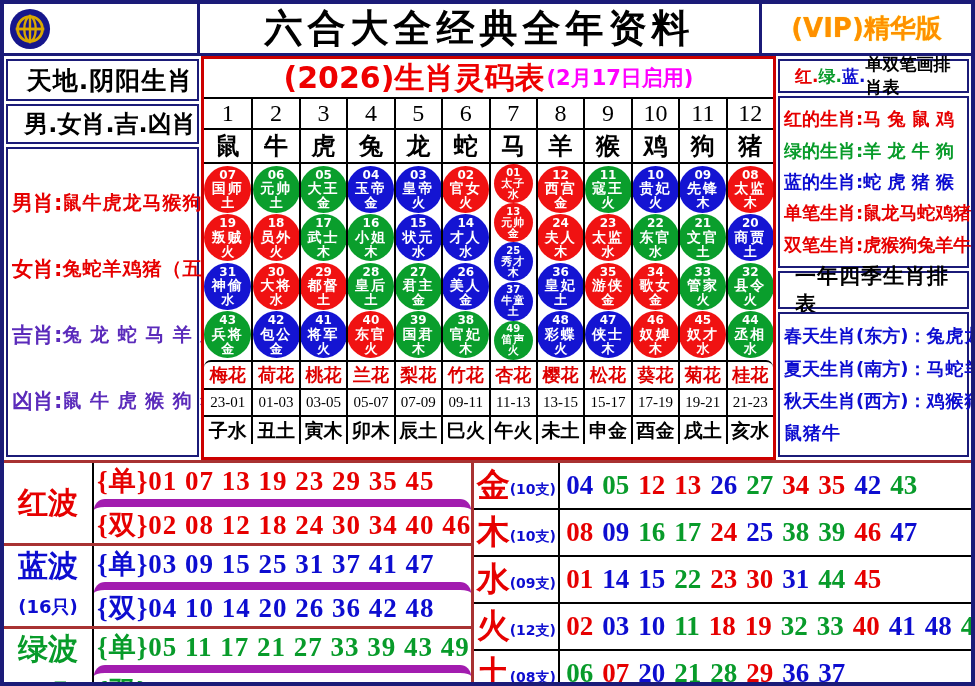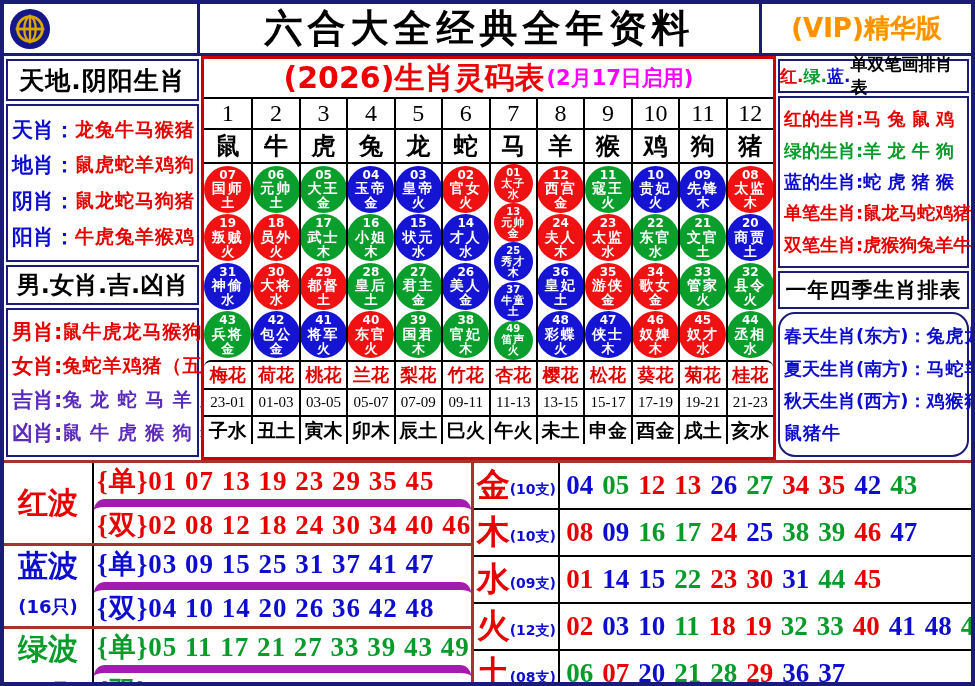--- a/index.html
+++ b/index.html
@@ -16,21 +16,21 @@
   .year { color:#1414e0; font-size:34px; font-weight:bold; font-style:italic; letter-spacing:1px; }
   .header-center { flex:1; display:flex; align-items:center; justify-content:center; }
   .main-title { color:#000; font-size:38px; font-weight:bold; letter-spacing:5px; }
   .header-right { width:212px; border-left:3px solid #1b1b78; display:flex; align-items:center; justify-content:center; }
   .vip { color:#ff9000; font-size:26px; font-weight:bold; text-shadow:0 0 1px #ffd400; }
   
   .main { display:flex; height:404px; }
   .left-col { width:197px; padding:3px 2px; display:flex; flex-direction:column; gap:3px; }
   .right-col { width:195px; padding:3px 2px; display:flex; flex-direction:column; gap:3px; }
   .sbox { border:2px solid #1b1b78; background:#fff; }
-  .sbox-title { display:flex; align-items:center; justify-content:center; font-weight:bold; color:#000; }
+  .sbox-title { display:flex; align-items:center; justify-content:center; font-weight:bold; color:#000;padding-left:15px; }
   .lt-title { height:42px; font-size:25px; letter-spacing:1px; }
   .lb-title { height:40px; font-size:24px; }
   .rt-title { height:34px; font-size:17px; letter-spacing:0px; }
   .rb-title { height:38px; font-size:21px; letter-spacing:1px; }
   .rows-box { flex:1; display:flex; flex-direction:column; justify-content:space-evenly; padding:2px 4px; }
   .srow { display:flex; align-items:center; white-space:nowrap; }
   .srow .lbl { font-weight:bold; font-size:21px; }
   .srow .val { font-weight:bold; font-size:19px; letter-spacing:1px; }
   .rt-row .lbl, .rt-row .val { font-size:18px; letter-spacing:0; }
   .rb-row .lbl, .rb-row .val { font-size:18px; }
@@ -104,38 +104,20 @@
     </div>
     <div class="header-right">
       <span class="vip">(VIP)精华版</span>
     </div>
   </div>
 
   <div class="main">
 
     <div class="left-col">
       <div class="sbox sbox-title lt-title">天地.阴阳生肖</div>
-      <div class="sbox rows-box" id="left-top-rows" style="flex:1.55;">
-          <div class="srow ">
-            <span class="lbl c-blue">天肖：</span>
-            <span class="val c-red">龙兔牛马猴猪</span>
-          </div>
-          <div class="srow ">
-            <span class="lbl c-blue">地肖：</span>
-            <span class="val c-red">鼠虎蛇羊鸡狗</span>
-          </div>
-          <div class="srow ">
-            <span class="lbl c-blue">阴肖：</span>
-            <span class="val c-red">鼠龙蛇马狗猪</span>
-          </div>
-          <div class="srow ">
-            <span class="lbl c-blue">阳肖：</span>
-            <span class="val c-red">牛虎兔羊猴鸡</span>
-          </div>
-        </div>
       <div class="sbox sbox-title lb-title">男.女肖.吉.凶肖</div>
       <div class="sbox rows-box" id="left-bottom-rows" style="flex:1.45;">
           <div class="srow ">
             <span class="lbl c-red">男肖:</span>
             <span class="val c-red">鼠牛虎龙马猴狗</span>
           </div>
           <div class="srow ">
             <span class="lbl c-red">女肖:</span>
             <span class="val c-red">兔蛇羊鸡猪（五宫</span>
           </div>
@@ -521,21 +503,21 @@
           <div class="srow rt-row">
             <span class="lbl c-red">单笔生肖:</span>
             <span class="val c-red">鼠龙马蛇鸡猪</span>
           </div>
           <div class="srow rt-row">
             <span class="lbl c-red">双笔生肖:</span>
             <span class="val c-red">虎猴狗兔羊牛</span>
           </div>
         </div>
       <div class="sbox sbox-title rb-title">一年四季生肖排表</div>
-      <div class="sbox rows-box" id="right-bottom-rows" style="flex:1.5;border-radius:17px;">
+      <div class="sbox rows-box" id="right-bottom-rows" style="flex:1.5;">
           <div class="srow rb-row">
             <span class="lbl c-blue">春天生肖(东方)：</span>
             <span class="val c-blue">兔虎龙</span>
           </div>
           <div class="srow rb-row">
             <span class="lbl c-blue">夏天生肖(南方)：</span>
             <span class="val c-blue">马蛇羊</span>
           </div>
           <div class="srow rb-row">
             <span class="lbl c-blue">秋天生肖(西方)：</span>

